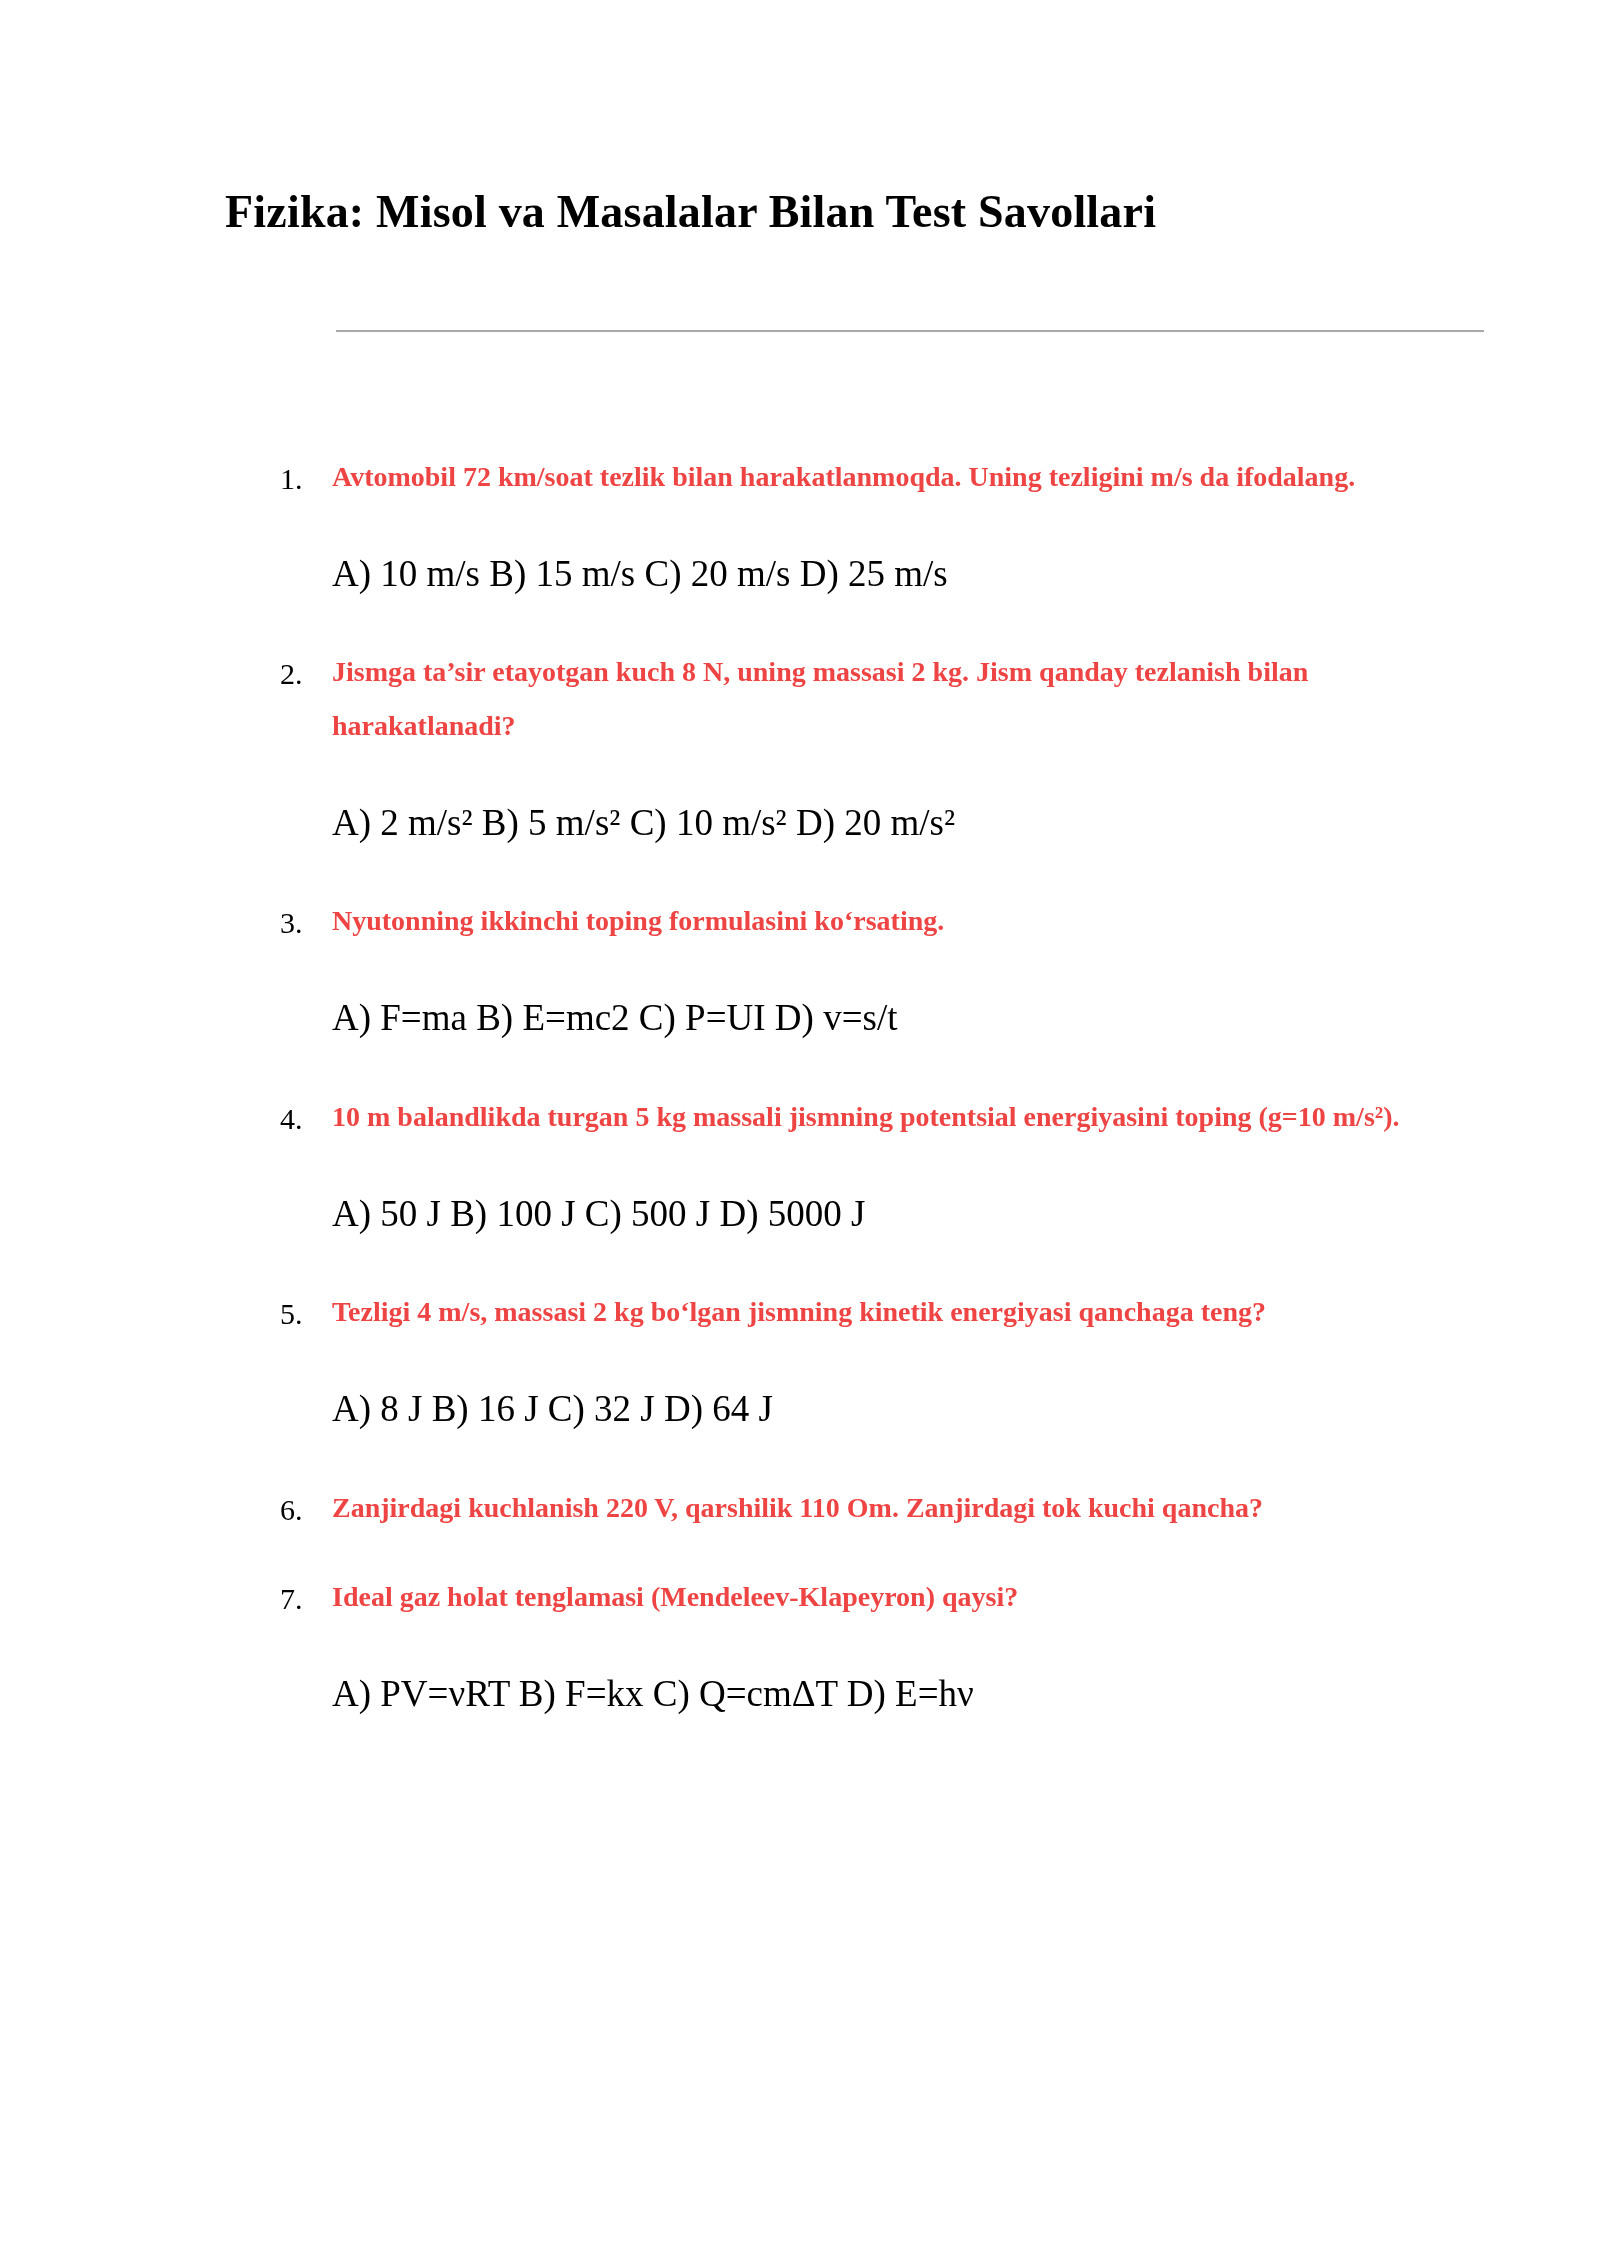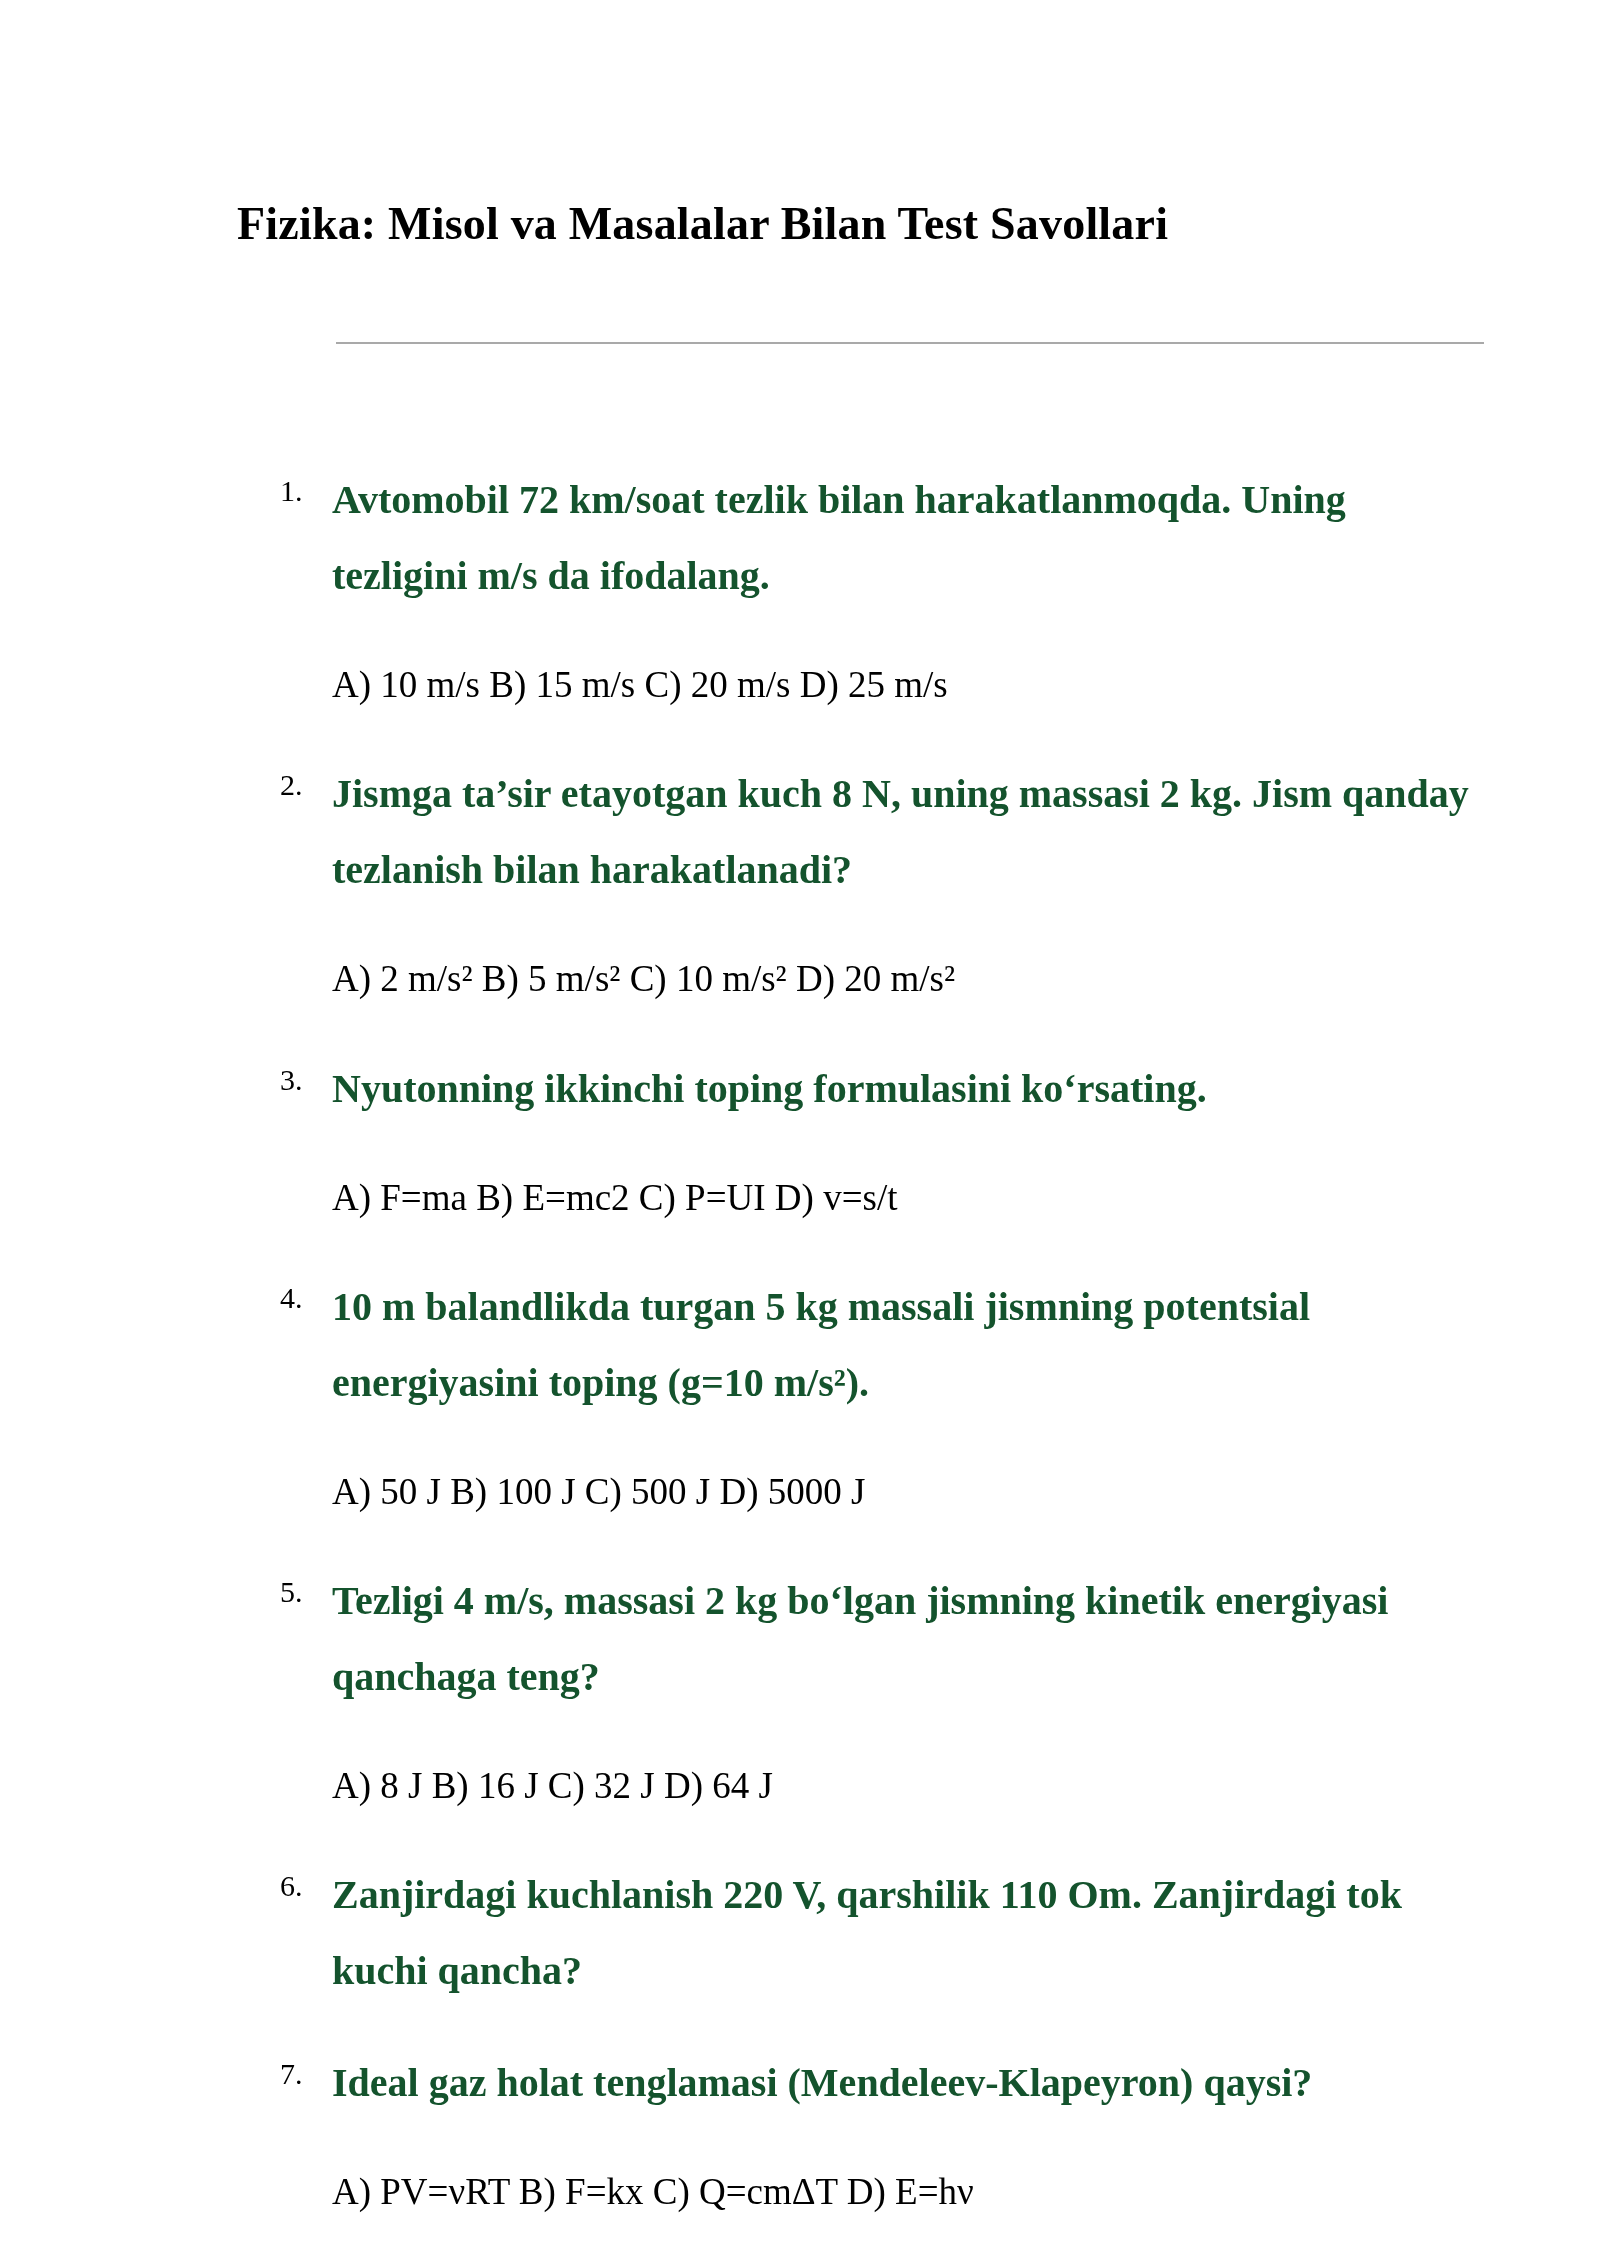--- a/index.html
+++ b/index.html
@@ -14,21 +14,21 @@
     background: #ffffff;
     color: #000000;
     font-family: "Liberation Serif", serif;
     box-sizing: border-box;
     padding: 185px 116px 0 225px;
     overflow: hidden;
   }
   .doc-title {
     font-size: 46px;
     font-weight: bold;
-    margin: 12px;
+    margin: 0;
     color: #000000;
     letter-spacing: 0.2px;
   }
   .divider {
     border: none;
     border-top: 2px solid #a9a9a9;
     margin: 92px 0 0 111px;
     height: 0;
   }
   .question-list {
@@ -45,25 +45,25 @@
     font-size: 30px;
     line-height: 1.9;
     font-weight: normal;
     color: #000000;
   }
   .q-body {
     flex: 1 1 auto;
     min-width: 0;
   }
   .q-text {
-    font-size: 40px;
+    font-size: 28px;
     font-weight: bold;
     line-height: 1.9;
     margin: 0 0 36px 0;
-    color: #14532d;
+    color: #ef4444;
   }
   .q-options {
     font-size: 37px;
     font-weight: normal;
     line-height: 1.9;
     margin: 0 0 36px 0;
     color: #000000;
   }
 </style>
 </head>

